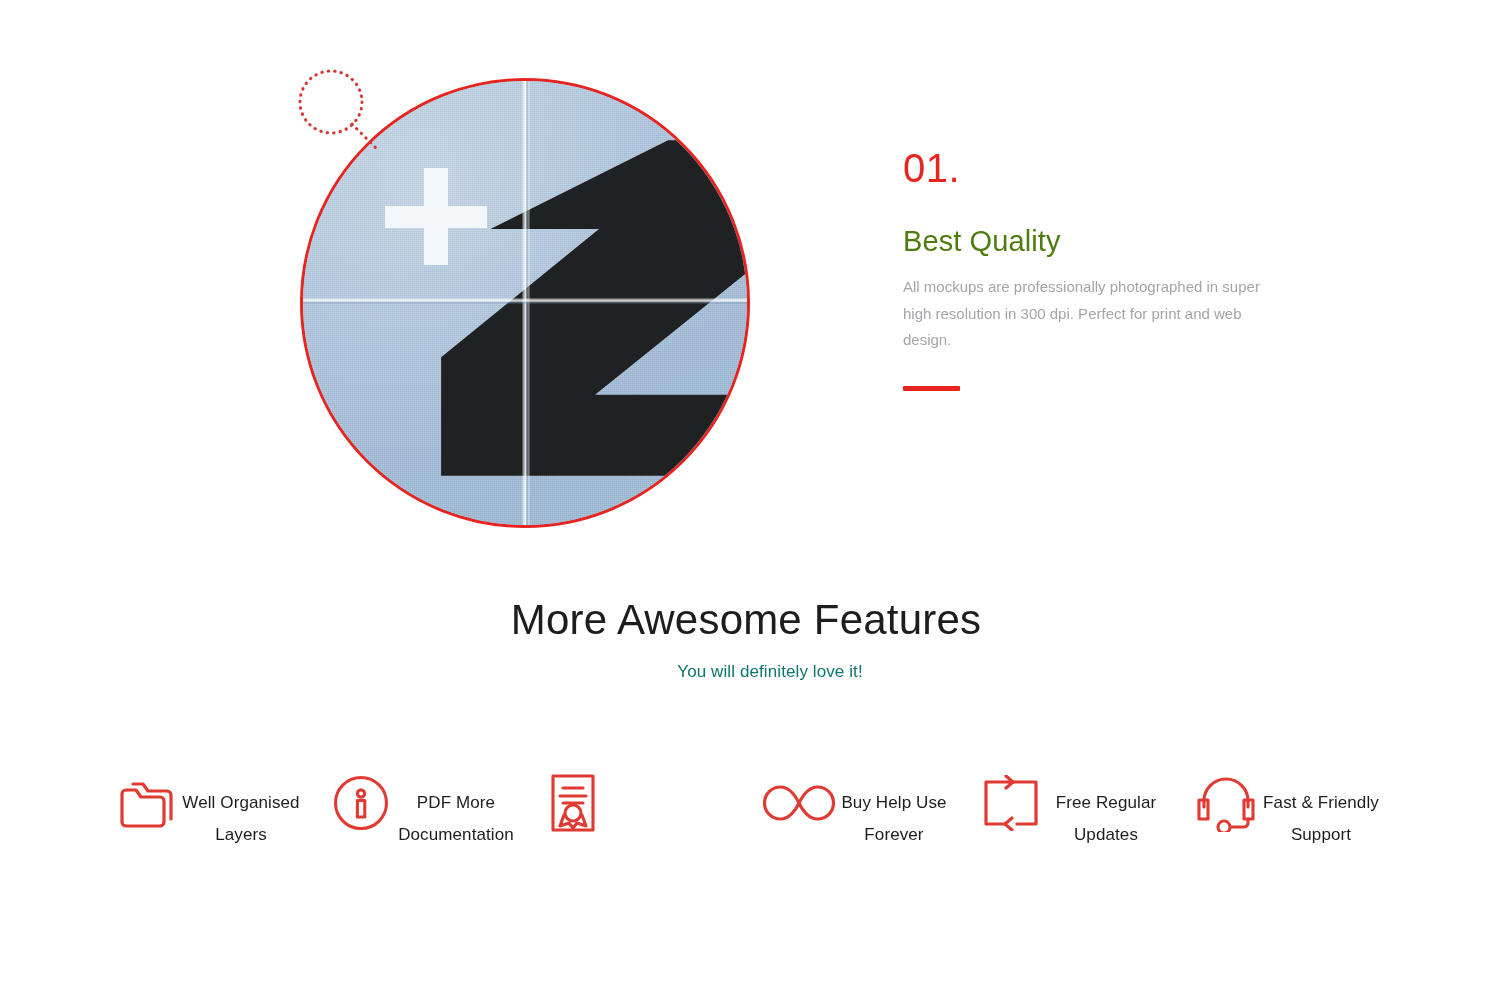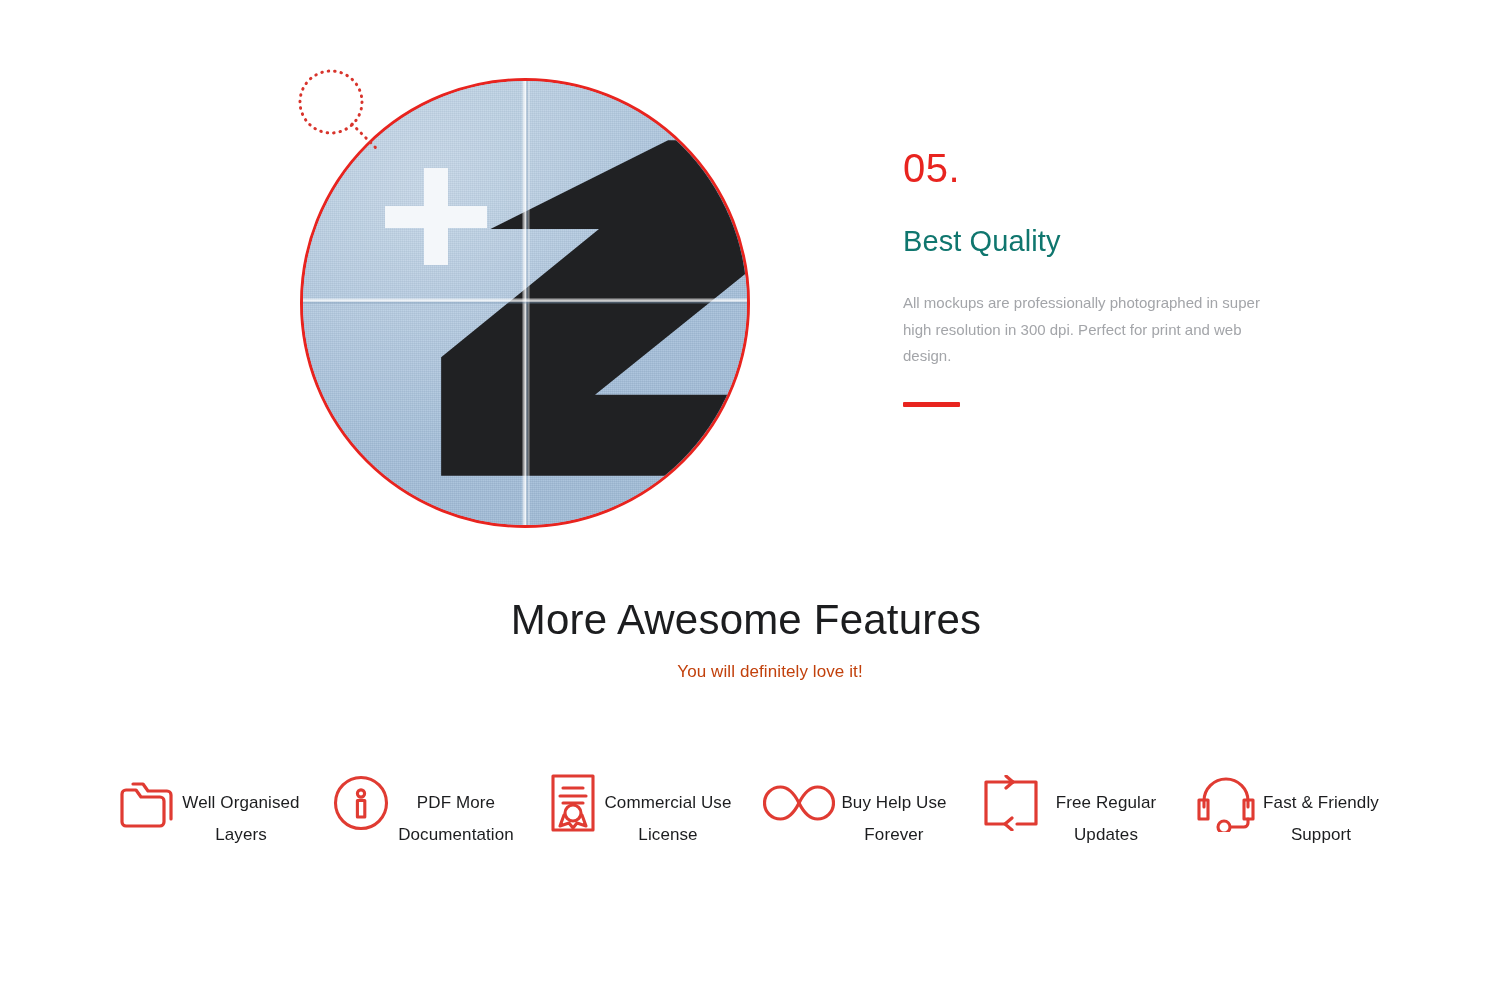--- a/index.html
+++ b/index.html
@@ -151,24 +151,24 @@
     font-size: 40px;
     font-weight: 400;
     color: #e8241f;
     letter-spacing: 0.5px;
     line-height: 1;
     margin: 0 0 38px 0;
   }
   .hero-title {
     font-size: 29px;
     font-weight: 500;
-    color: #0f766e;
+    color: #4d7c0f;
     letter-spacing: .1px;
     line-height: 1.1;
-    margin: 0 0 32px 0;
+    margin: 0 0 16px 0;
   }
   .hero-text {
     font-size: 15px;
     font-weight: 400;
     color: #a3a5a9;
     line-height: 1.78;
     margin: 0 0 32px 0;
     max-width: 372px;
   }
   .hero-rule {
@@ -191,21 +191,21 @@
     font-weight: 400;
     color: #1c1d1f;
     letter-spacing: .2px;
     line-height: 1.15;
     margin: 0 8px 18px 0;
   }
   .features-sub {
     text-align: center;
     font-size: 17px;
     font-weight: 400;
-    color: #c2410c;
+    color: #0f766e;
     margin: 0;
     letter-spacing: .1px;
     padding-left: 40px;
   }
 
   .feature-grid {
     position: absolute;
     left: 115px;
     top: 176px;
     width: 1270px;
@@ -259,21 +259,21 @@
       </div>
     </div>
 
     <svg class="lasso" viewBox="0 0 170 150">
       <circle cx="41" cy="62" r="31" fill="none" stroke="#d8342c" stroke-width="3" stroke-linecap="round" stroke-dasharray="0.5 6"></circle>
       <line x1="62" y1="84" x2="88" y2="110" stroke="#d8342c" stroke-width="3" stroke-linecap="round" stroke-dasharray="0.5 6"></line>
     </svg>
   </div>
 
   <div class="hero-copy">
-    <div class="hero-number">05.</div>
+    <div class="hero-number">01.</div>
     <h2 class="hero-title">Best Quality</h2>
     <p class="hero-text">All mockups are professionally photographed in super high resolution in 300 dpi. Perfect for print and web design.</p>
     <div class="hero-rule"></div>
   </div>
 </section>
 
 <section class="features">
   <h2 class="features-heading">More Awesome Features</h2>
   <p class="features-sub">You will definitely love it!</p>
 
@@ -304,21 +304,20 @@
       <div class="feature-icon">
         <svg width="52" height="62" viewBox="0 0 52 62" fill="none" stroke="#e03b32" stroke-width="3.1" stroke-linecap="round" stroke-linejoin="round">
           <rect x="6" y="4" width="40" height="54"></rect>
           <line x1="16" y1="16" x2="36" y2="16"></line>
           <line x1="13" y1="24" x2="39" y2="24"></line>
           <line x1="16" y1="31" x2="36" y2="31"></line>
           <path d="M17 43 L13 54 L22 51 L26 56 L30 51 L39 54 L35 43"></path>
           <circle cx="26" cy="41" r="8"></circle>
         </svg>
       </div>
-      <div class="feature-label">Commercial Use License</div>
     </div>
 
     <div class="feature-item">
       <div class="feature-icon">
         <svg width="72" height="44" viewBox="0 0 72 44" fill="none" stroke="#e03b32" stroke-width="3.2" stroke-linecap="round" stroke-linejoin="round">
           <path d="M36 22 C30 10 24 6 17.5 6 A16 16 0 0 0 17.5 38 C24 38 30 34 36 22 C42 10 48 6 54.5 6 A16 16 0 0 1 54.5 38 C48 38 42 34 36 22 Z"></path>
         </svg>
       </div>
       <div class="feature-label">Buy Help Use Forever</div>
     </div>

